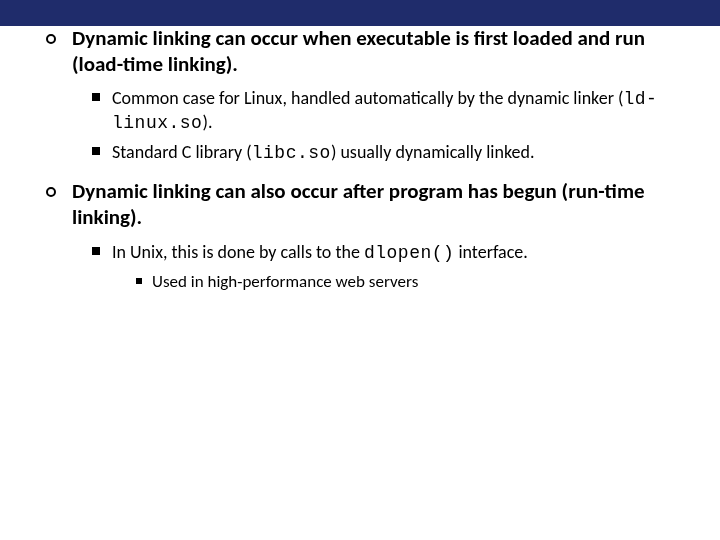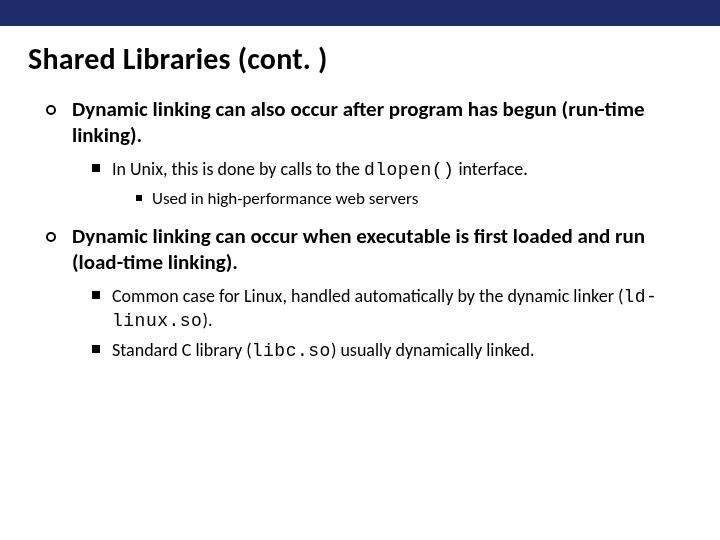--- a/index.html
+++ b/index.html
@@ -98,46 +98,45 @@
     letter-spacing: 0.5px;
   }
 </style>
 </head>
 <body>
 
 <div class="topbar"></div>
 
 <div class="slide">
 
-  <div class="title">Shared Libraries (cont. )</div>
 
   <ul class="level1">
+
+    <li>
+      <span>Dynamic linking can occur when executable is first loaded and run (load-time linking).</span>
+      <ul class="level2">
+        <li>
+          <span>Common case for Linux, handled automatically by the dynamic linker (</span><span class="code">ld-linux.so</span><span>).</span>
+        </li>
+        <li>
+          <span>Standard C library (</span><span class="code">libc.so</span><span>) usually dynamically linked.</span>
+        </li>
+      </ul>
+    </li>
 
     <li>
       <span>Dynamic linking can also occur after program has begun (run-time linking).</span>
       <ul class="level2">
         <li>
           <span>In Unix, this is done by calls to the </span><span class="code">dlopen()</span><span> interface.</span>
           <ul class="level3">
             <li>
               <span>Used in high-performance web servers</span>
             </li>
           </ul>
         </li>
       </ul>
     </li>
 
-    <li>
-      <span>Dynamic linking can occur when executable is first loaded and run (load-time linking).</span>
-      <ul class="level2">
-        <li>
-          <span>Common case for Linux, handled automatically by the dynamic linker (</span><span class="code">ld-linux.so</span><span>).</span>
-        </li>
-        <li>
-          <span>Standard C library (</span><span class="code">libc.so</span><span>) usually dynamically linked.</span>
-        </li>
-      </ul>
-    </li>
-
 
   </ul>
 
 </div>
 
 </body></html>

